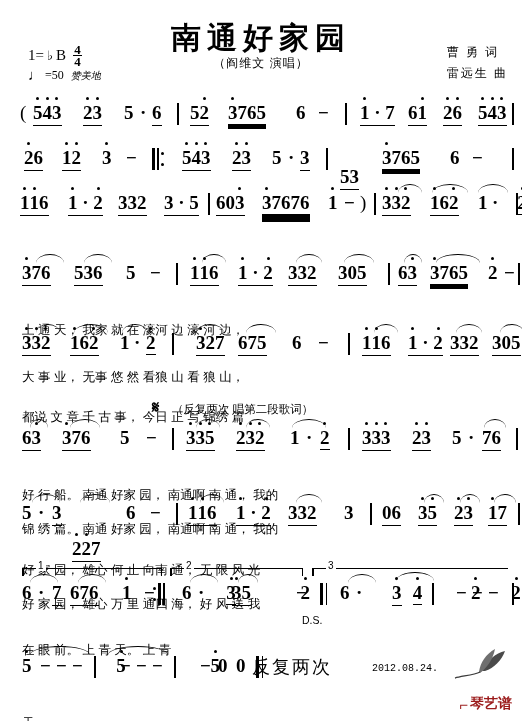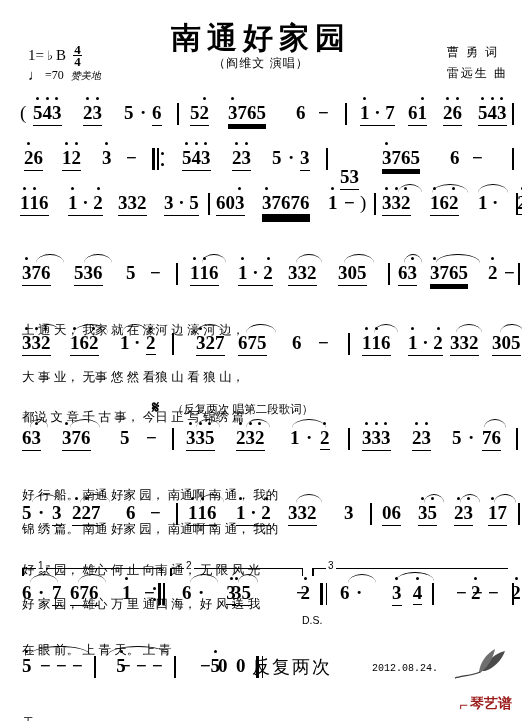--- a/index.html
+++ b/index.html
@@ -121,21 +121,21 @@
     <span class="flatmark">♭</span>
     <span>B</span>
     <span class="meter">
       <span class="num">4</span>
       <span>4</span>
     </span>
   </div>
 
   <div class="tempo">
     <span class="qnote">♩</span>
-    <span>=70</span>
+    <span>=50</span>
     <span class="expr">赞美地</span>
   </div>
 
   <div class="credits">
     <div>曹 勇 词</div>
     <div>雷远生 曲</div>
   </div>
 
   <div class="system" style="top:102px;">
     <div class="notesline">
@@ -401,21 +401,21 @@
     </div>
   </div>
 
   <div class="system" style="top:502px;">
     <div class="notesline">
       <span class="slur" style="left:32px;top:-8px;width:28px;"></span>
       <span class="n" style="left:22px;">5</span>
       <span class="n" style="left:38px;">·</span>
       <span class="n b1" style="left:52px;">3</span>
       <span class="slur" style="left:80px;top:-8px;width:30px;"></span>
-      <span class="n b1" style="left:72px;">
+      <span class="n b1" style="left:72px;margin-top:36px;">
         <span class="dotup">2</span><span class="dotup">2</span><span>7</span>
       </span>
       <span class="n" style="left:126px;">6</span>
       <span class="n" style="left:150px;">−</span>
       <span class="bar" style="left:176px;"></span>
       <span class="slur" style="left:200px;top:-8px;width:24px;"></span>
       <span class="n b1" style="left:188px;">
         <span class="dotup">1</span><span class="dotup">1</span><span>6</span>
       </span>
       <span class="n b1" style="left:236px;">

